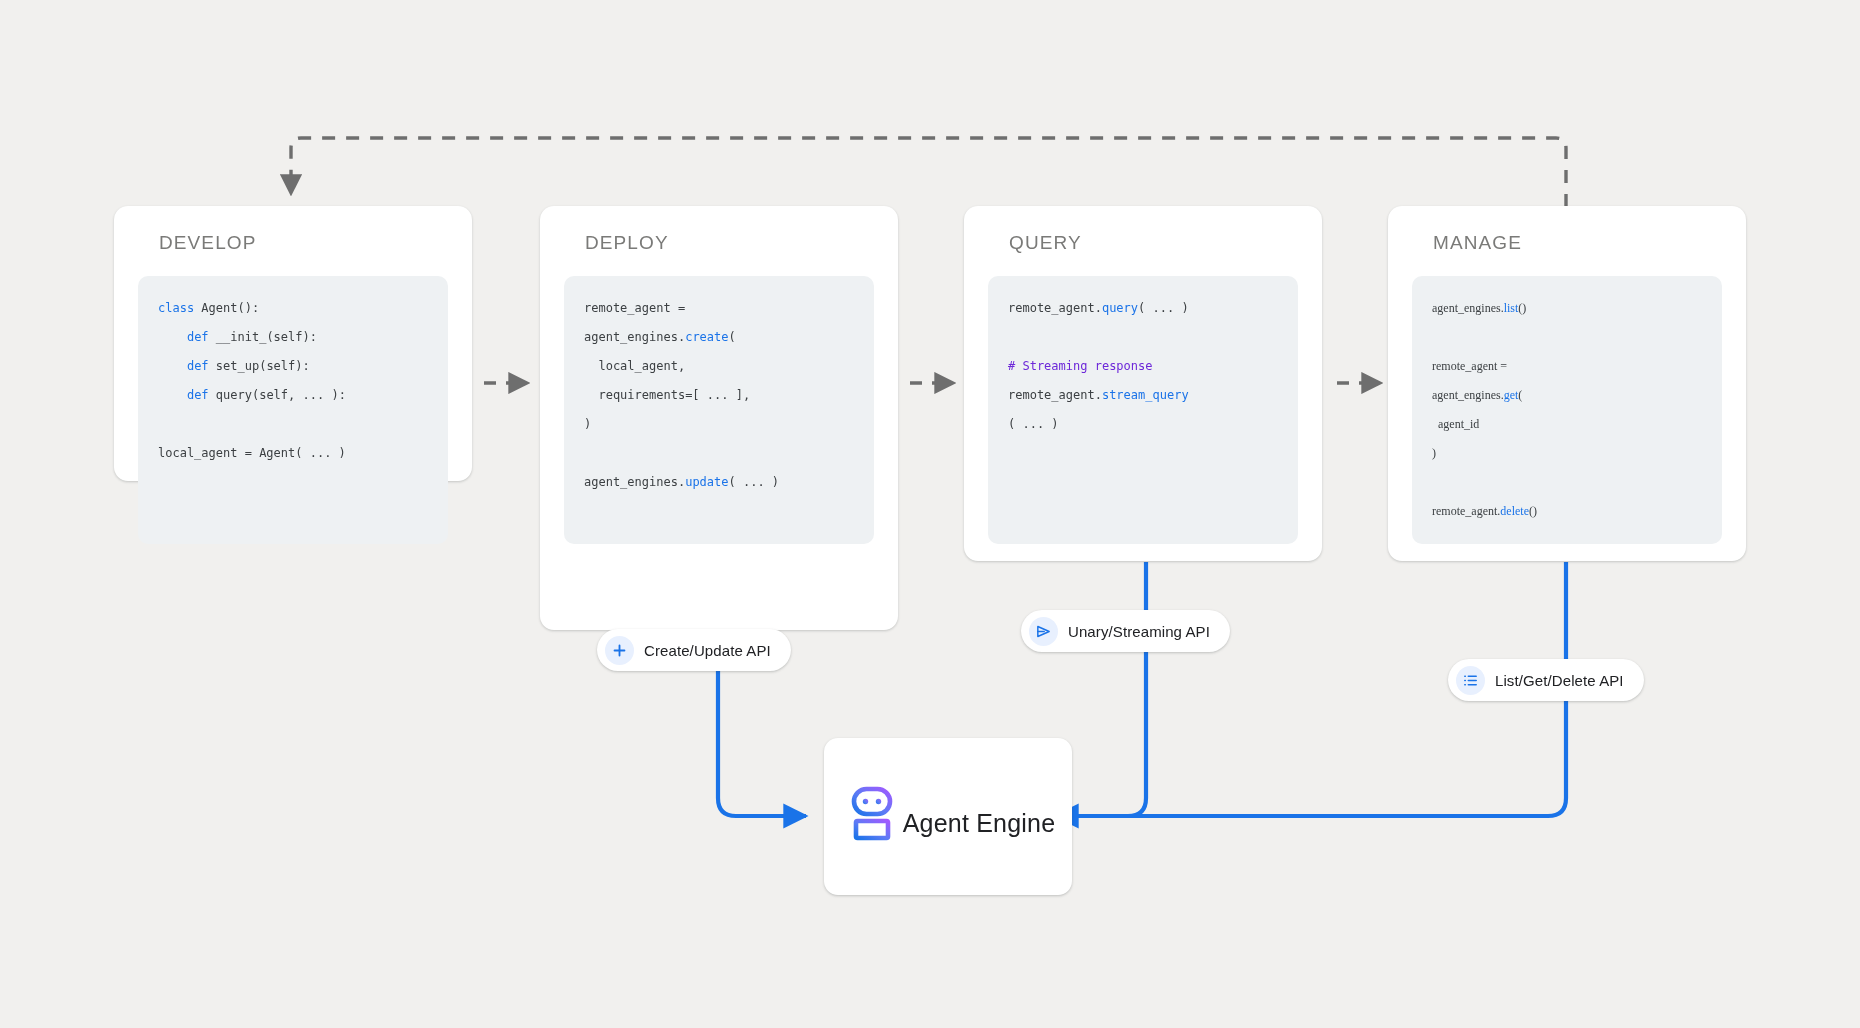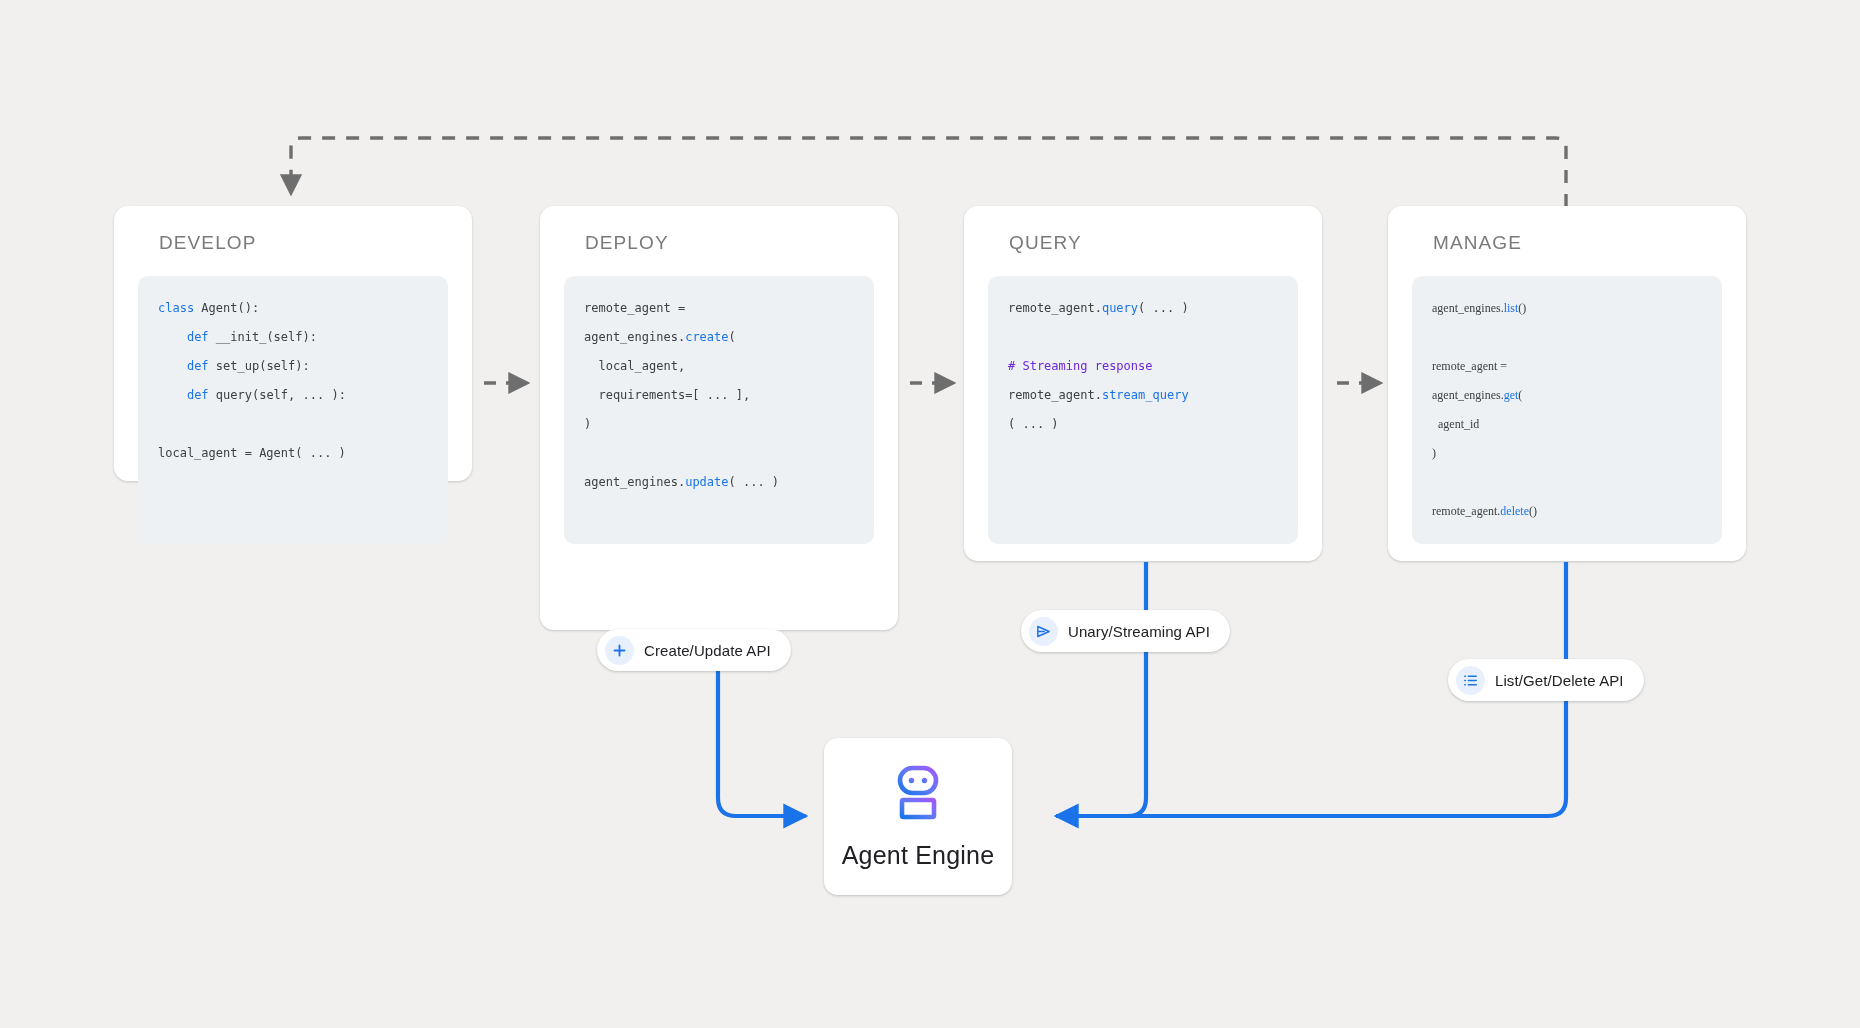--- a/index.html
+++ b/index.html
@@ -89,27 +89,27 @@
     font-size: 15px;
     color: #202124;
     letter-spacing: .1px;
   }
 
   
   #agent-engine {
     position: absolute;
     left: 824px;
     top: 738px;
-    width: 188px;
+    width: 248px;
     height: 157px;
     background: #ffffff;
     border-radius: 14px;
     box-shadow: 0 1px 3px rgba(60,64,67,.18), 0 1px 2px rgba(60,64,67,.10);
     display: flex;
-    flex-direction: column;
+    flex-direction: row;
     align-items: center;
     justify-content: center;
     box-sizing: border-box;
   }
   #agent-engine .ae-label {
     font-family: "Liberation Sans", sans-serif;
     font-size: 25px;
     color: #202124;
     margin-top: 13px;
     letter-spacing: .2px;

